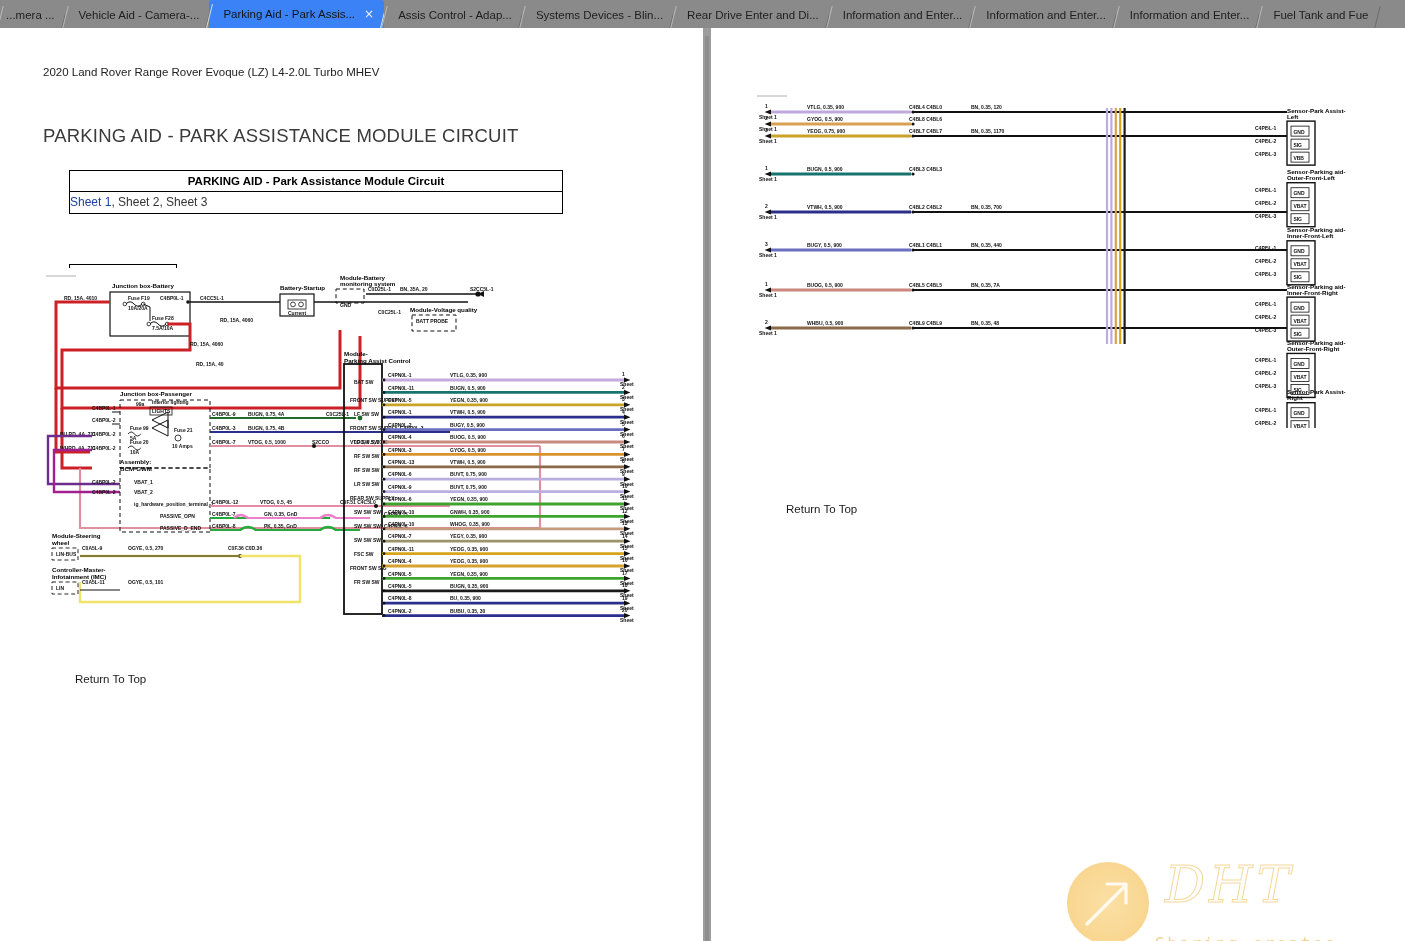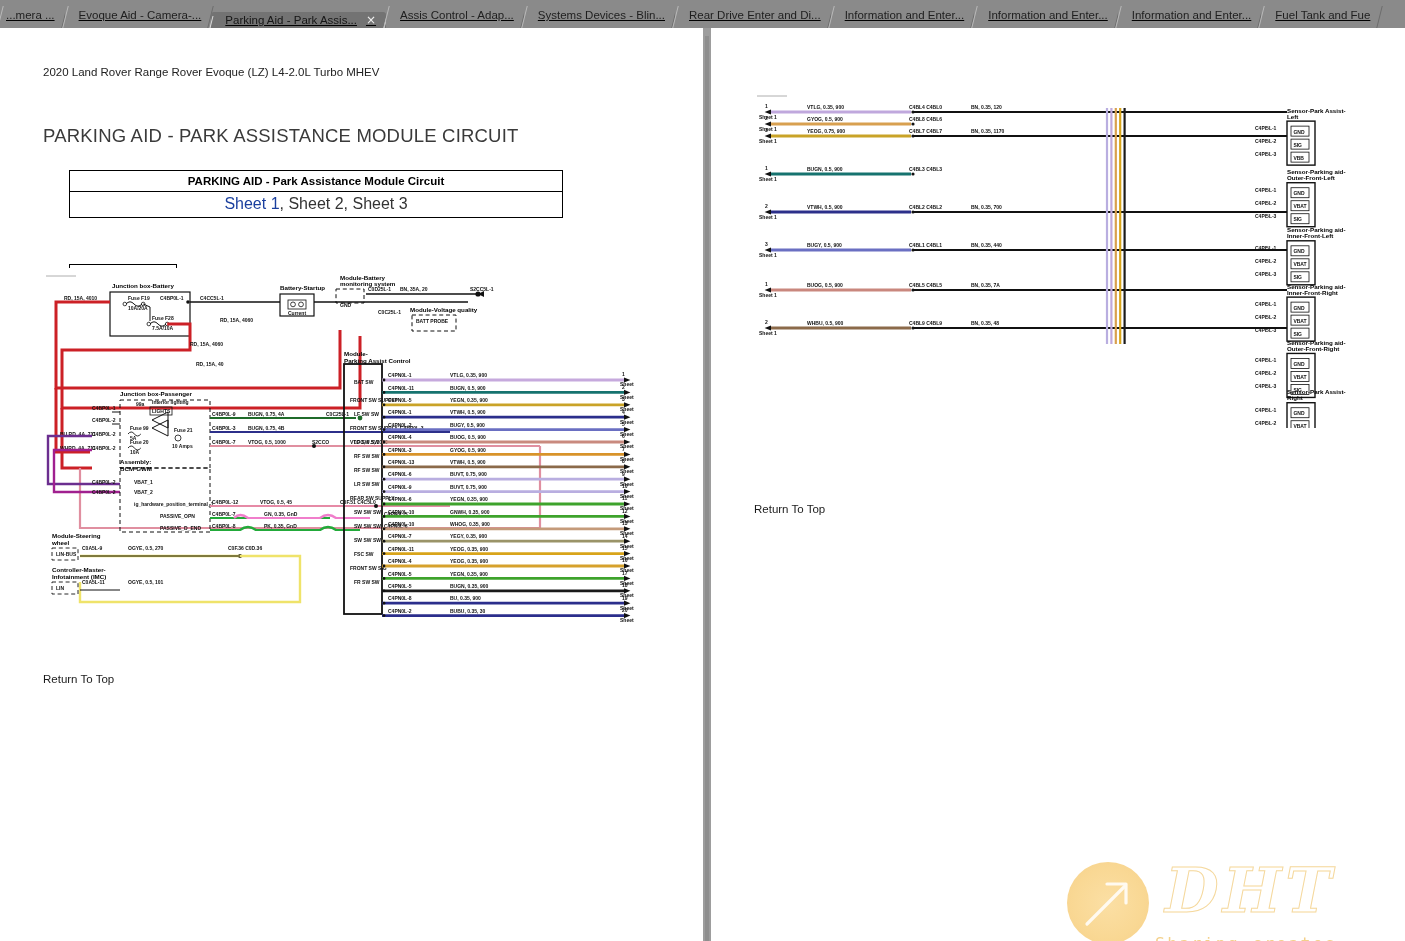--- a/index.html
+++ b/index.html
@@ -9,21 +9,20 @@
     font-family:"Liberation Sans", sans-serif;
     -webkit-font-smoothing:antialiased;
   }
   
   #tabbar{
     position:absolute;left:0;top:0;width:1405px;height:28px;
     background:#8a8a8a;
     display:flex;align-items:flex-end;
     overflow:hidden;
     border-bottom:2px solid #000000;
-    text-decoration:underline;
   }
   .tab{
     position:relative;
     height:26px;
     display:flex;align-items:center;
     padding:0 10px 0 14px;
     background:#8a8a8a;
     color:#1e1e1e;
     font-size:11.5px;
     white-space:nowrap;
@@ -34,22 +33,22 @@
     content:"";position:absolute;left:0;top:4px;bottom:0;width:1px;
     background:#b9b9b9;
     transform:skewX(-14deg);
   }
   .tab:after{
     content:"";position:absolute;right:0;top:4px;bottom:0;width:1px;
     background:#6d6d6d;
     transform:skewX(-14deg);
   }
   .tab.active{
-    background:#737373;
-    height:16px;
+    background:#3b82f6;
+    height:28px;
     color:#151515;
     border-top-left-radius:3px;border-top-right-radius:3px;
   }
   .tab.active:before,.tab.active:after{background:#dcdcdc;}
   .tab .tab-label{display:block;}
   .tab .tab-close{
     margin-left:9px;font-size:12px;color:#f2f2f2;line-height:1;
     font-family:"DejaVu Sans", sans-serif;
   }
   .tab.first{padding-left:6px;}
@@ -82,31 +81,31 @@
   .title-table{
     position:absolute;left:69px;top:142px;width:494px;
     border:1.6px solid #000;box-sizing:border-box;
     background:#fff;
   }
   .title-table .row1{
     text-align:center;font-size:11.5px;font-weight:bold;color:#000;
     padding:4px 0 4px;border-bottom:1.6px solid #000;
   }
   .title-table .row2{
-    text-align:center;font-size:16px;color:#333;padding:3px 0 4px;
+    font-size:12px;color:#333;padding:3px 0 4px;
   }
   .sheetlink{color:#1a3f9e;}
   .sheet-box{
     position:absolute;border:1.5px solid #000;background:#fff;
     font-size:11px;font-weight:bold;color:#000;
     text-align:center;box-sizing:border-box;
   }
   #sheet1-box{left:69px;top:236px;width:108px;height:20px;line-height:18px;}
   .return-link{
-    position:absolute;font-size:11.5px;color:#1b1b1b;
+    position:absolute;font-size:11.5px;color:#1b1b1b;margin-left:32px;
   }
   #return-left{left:43px;top:645px;}
   #return-right{left:43px;top:475px;}
   
   .diagram{position:absolute;}
   #diag1{left:40px;top:240px;width:620px;height:400px;}
   #diag2{left:40px;top:60px;width:620px;height:340px;}
   .diagram svg{display:block;}
   
   #watermark{
@@ -114,21 +113,21 @@
     pointer-events:none;
   }
   #wm-circle{
     position:absolute;left:12px;top:16px;width:82px;height:82px;border-radius:50%;
     background:radial-gradient(circle at 50% 50%, #fbdfa4 0%, #f9d894 60%, #f6d08a 100%);
   }
   #wm-arrow{position:absolute;left:12px;top:16px;}
   #wm-dht{
     position:absolute;left:110px;top:14px;
     font-family:"DejaVu Serif", serif;
-    font-size:62px;font-weight:bold;font-style:italic;
+    font-size:50px;font-weight:normal;font-style:italic;
     color:transparent;
     -webkit-text-stroke:1px #f5d89c;
     letter-spacing:4px;
     line-height:1;
   }
   #wm-tag{
     position:absolute;left:100px;top:88px;
     font-family:"DejaVu Sans Mono", monospace;
     font-size:16.5px;color:#f3d08a;letter-spacing:2.2px;
   }
@@ -136,21 +135,21 @@
   .lbl-t{font-family:"Liberation Sans", sans-serif;font-size:3.1px;fill:#000;font-weight:bold;}
 </style>
 </head>
 <body>
 
 <div id="tabbar">
   <div class="tab first">
     <span class="tab-label">...mera ...</span>
   </div>
   <div class="tab">
-    <span class="tab-label">Evoque Aid - Camera-...</span>
+    <span class="tab-label">Vehicle Aid - Camera-...</span>
   </div>
   <div class="tab active">
     <span class="tab-label">Parking Aid - Park Assis...</span>
     <span class="tab-close">×</span>
   </div>
   <div class="tab">
     <span class="tab-label">Assis Control - Adap...</span>
   </div>
   <div class="tab">
     <span class="tab-label">Systems Devices - Blin...</span>

